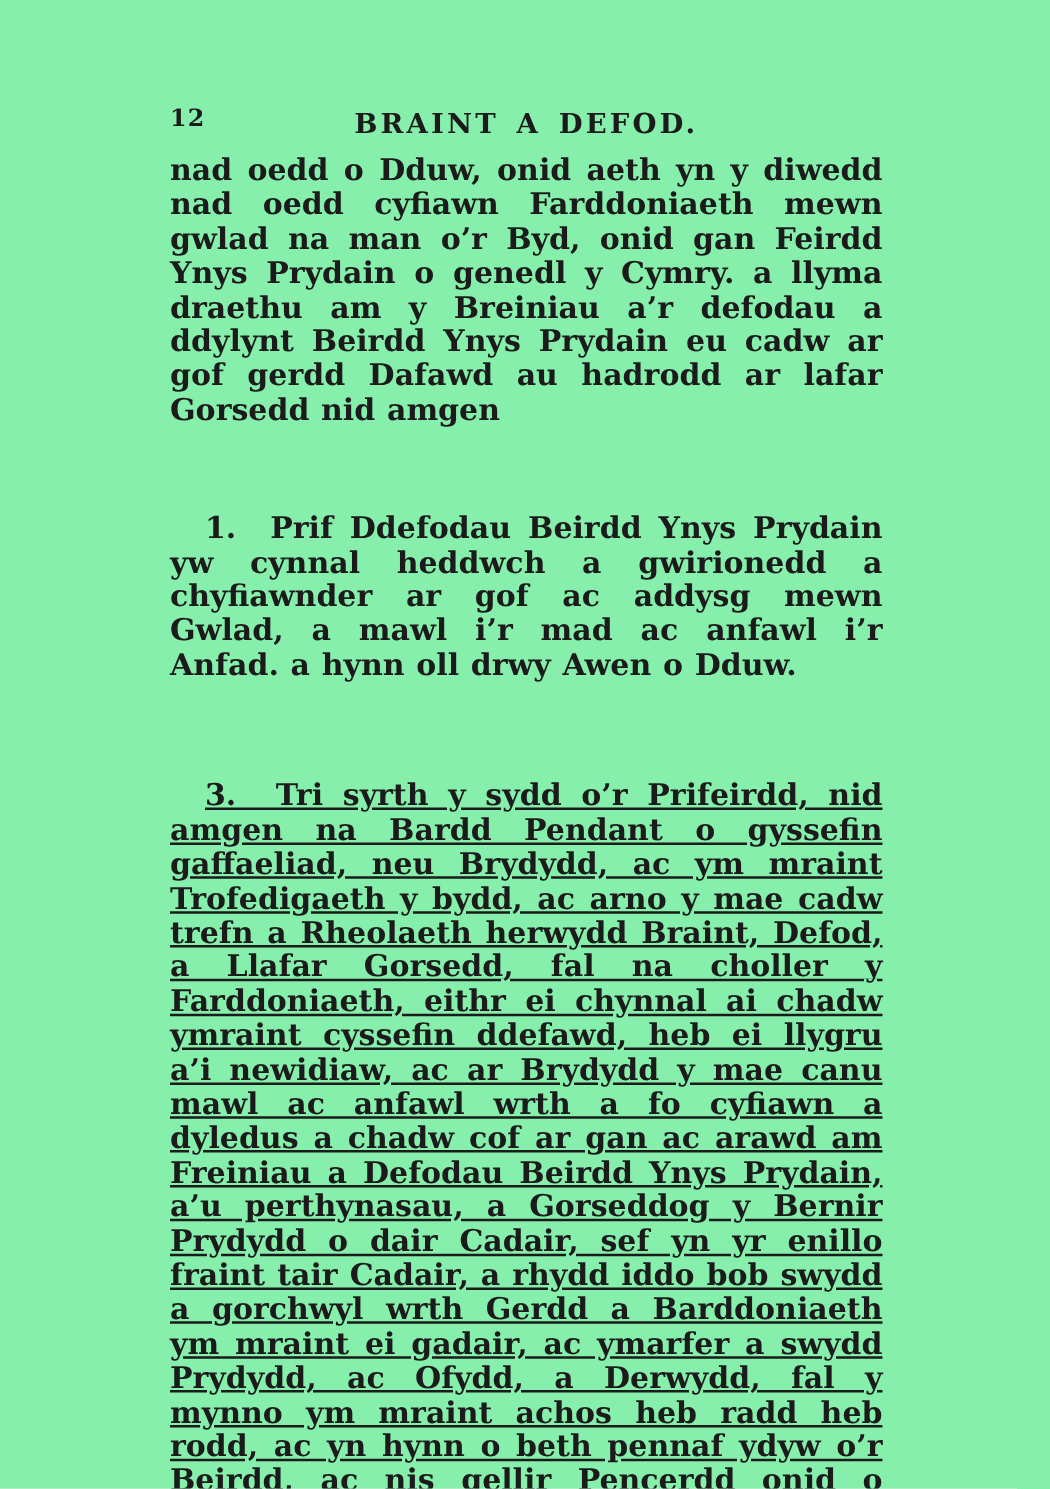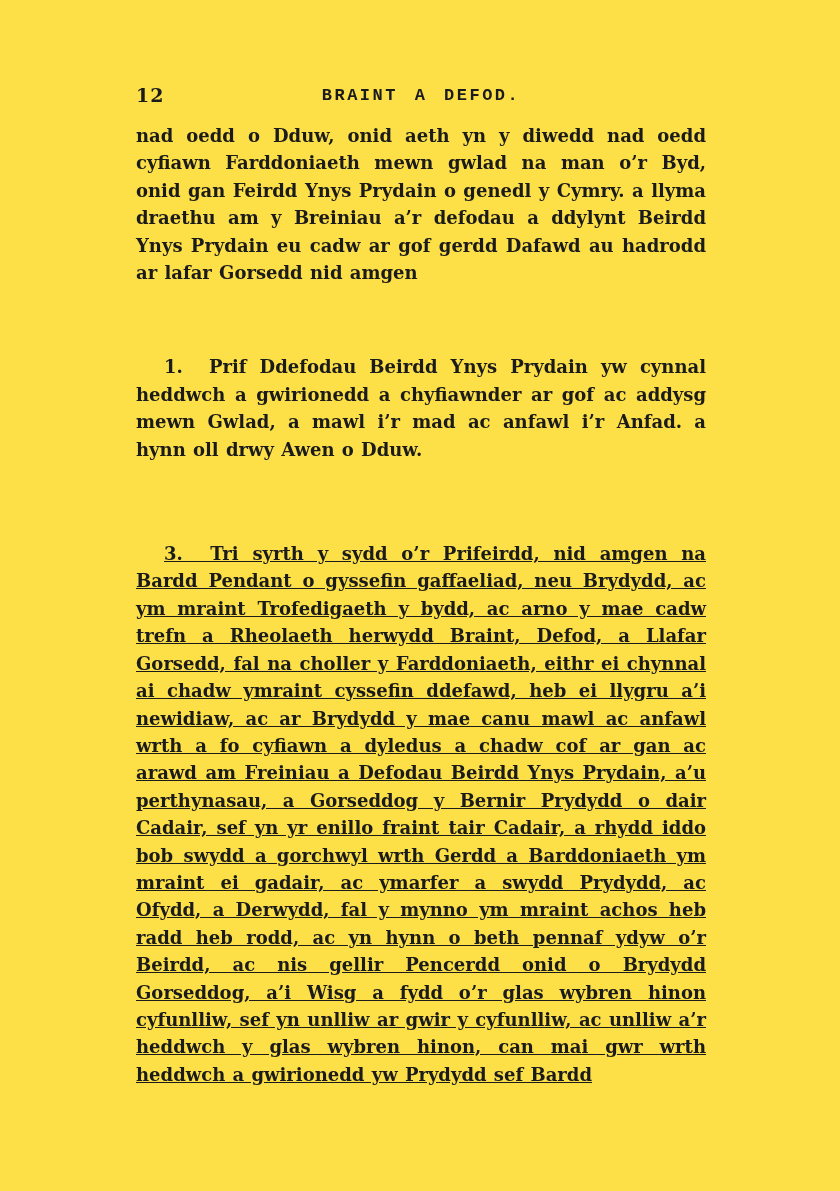--- a/index.html
+++ b/index.html
@@ -6,21 +6,21 @@
     margin: 0;
     padding: 0;
     background: #e9e7e2;
   }
   .page {
     position: relative;
     width: 840px;
     height: 1191px;
     margin: 0 auto;
     box-sizing: border-box;
-    background: #fde047;
+    background: #86efac;
     color: #1b1b1b;
     font-family: "DejaVu Serif", "Liberation Serif", serif;
     font-weight: 700;
     padding: 84px 134px 0 136px;
     overflow: hidden;
   }
   .page-header {
     position: relative;
     height: 26px;
     margin-bottom: 12px;
@@ -28,32 +28,31 @@
   }
   .page-number {
     position: absolute;
     left: 0;
     top: 0;
     font-size: 19px;
     letter-spacing: 1px;
   }
   .running-title {
     display: inline-block;
-    font-size: 17px;
+    font-size: 22px;
     letter-spacing: 2.5px;
     word-spacing: 4px;
     padding-top: 2px;
-    font-family: Liberation Mono, monospace;
   }
   .text-block {
     width: 570px;
   }
   .para {
     margin: 0;
-    font-size: 18px;
+    font-size: 24px;
     line-height: 27.4px;
     text-align: justify;
     word-spacing: 1px;
   }
   .para.indent {
     text-indent: 28px;
   }
   .gap-a { margin-top: 67px; }
   .gap-b { margin-top: 53px; }
   .gap-c { margin-top: 77px; text-decoration: underline; }

